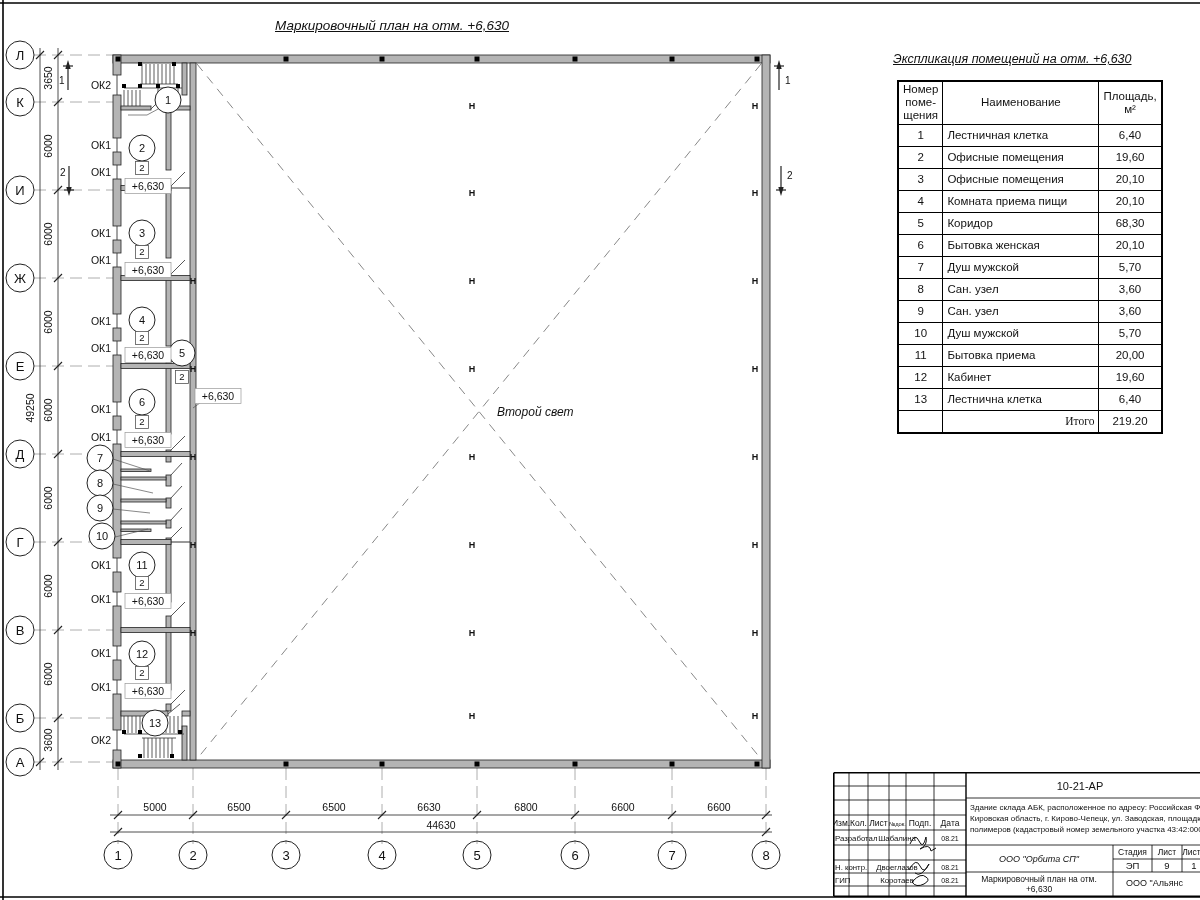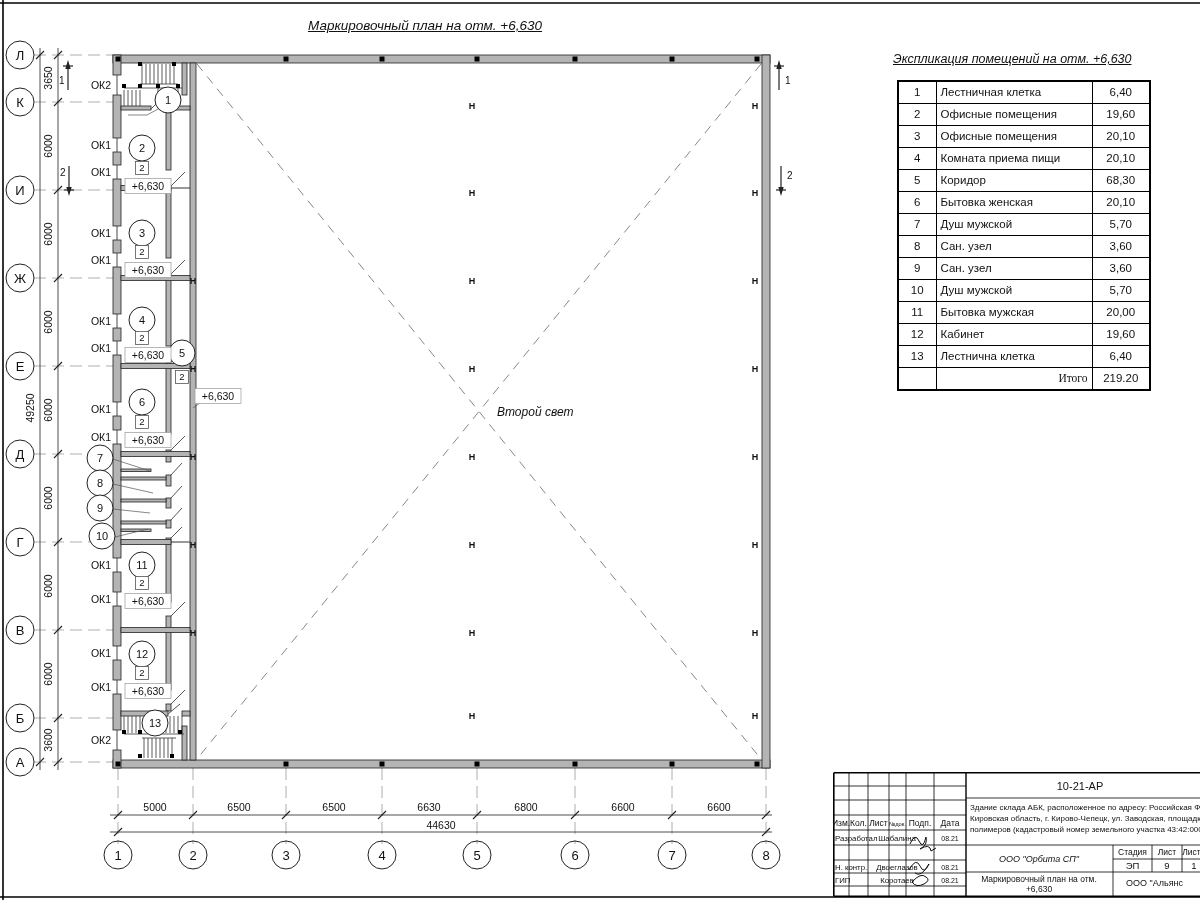--- a/index.html
+++ b/index.html
@@ -1,19 +1,19 @@
 <!DOCTYPE html>
 <html><head>
 <meta charset="utf-8">
 <style>
   html,body{margin:0;padding:0;width:1200px;height:900px;background:#fff;overflow:hidden;
     font-family:"Liberation Sans", sans-serif;color:#111;}
   #sheet{position:absolute;left:0;top:0;width:1200px;height:900px;}
   svg text{fill:#111;}
-  .plan-title{position:absolute;left:275px;top:18px;width:300px;text-align:center;
+  .plan-title{position:absolute;left:275px;top:18px;width:300px;
     font-size:13.5px;font-style:italic;text-decoration:underline;}
   .expl-title{position:absolute;left:893px;top:52px;width:266px;text-align:left;
     font-size:12.5px;font-style:italic;text-decoration:underline;}
   table.expl{position:absolute;left:897px;top:80px;border-collapse:collapse;border:2px solid #000;
     font-size:11.5px;table-layout:fixed;}
   table.expl th,table.expl td{border:1px solid #000;padding:1px 4px;height:19px;line-height:1.15;}
   table.expl th{font-weight:normal;white-space:pre-line;text-align:center;vertical-align:middle;}
   td.c{text-align:center;}
   td.l{text-align:left;padding-left:8px;margin-top:34px;}
   td.r{text-align:right;padding-right:10px;font-family:Liberation Serif, serif;}
@@ -447,20 +447,28 @@
 <div class="plan-title">Маркировочный план на отм. +6,630</div>
 <div class="expl-title">Экспликация помещений на отм. +6,630</div>
 
 <table class="expl">
   <colgroup>
       <col class="col-num">
       <col class="col-name">
       <col class="col-area">
     </colgroup>
   <tbody>
+      <tr>
+    <th>Номер
+поме-
+щения</th>
+    <th>Наименование</th>
+    <th>Площадь,
+м²</th>
+  </tr>
   <tr>
         <td class="c">1</td>
         <td class="l">Лестничная клетка</td>
         <td class="c">6,40</td>
       </tr>
   <tr>
         <td class="c">2</td>
         <td class="l">Офисные помещения</td>
         <td class="c">19,60</td>
       </tr>
@@ -499,21 +507,21 @@
         <td class="l">Сан. узел</td>
         <td class="c">3,60</td>
       </tr>
   <tr>
         <td class="c">10</td>
         <td class="l">Душ мужской</td>
         <td class="c">5,70</td>
       </tr>
   <tr>
         <td class="c">11</td>
-        <td class="l">Бытовка мужская</td>
+        <td class="l">Бытовка приема</td>
         <td class="c">20,00</td>
       </tr>
   <tr>
         <td class="c">12</td>
         <td class="l">Кабинет</td>
         <td class="c">19,60</td>
       </tr>
   <tr>
         <td class="c">13</td>
         <td class="l">Лестнична клетка</td>

